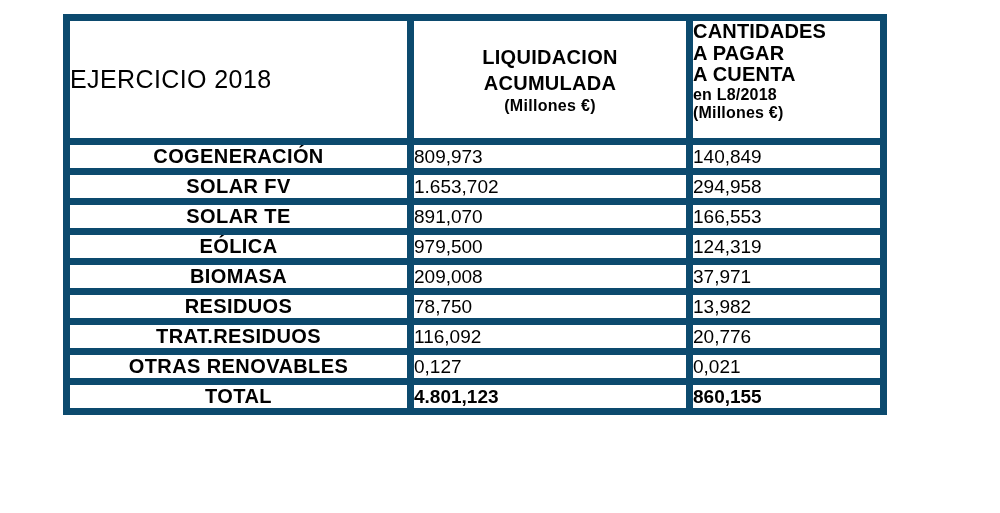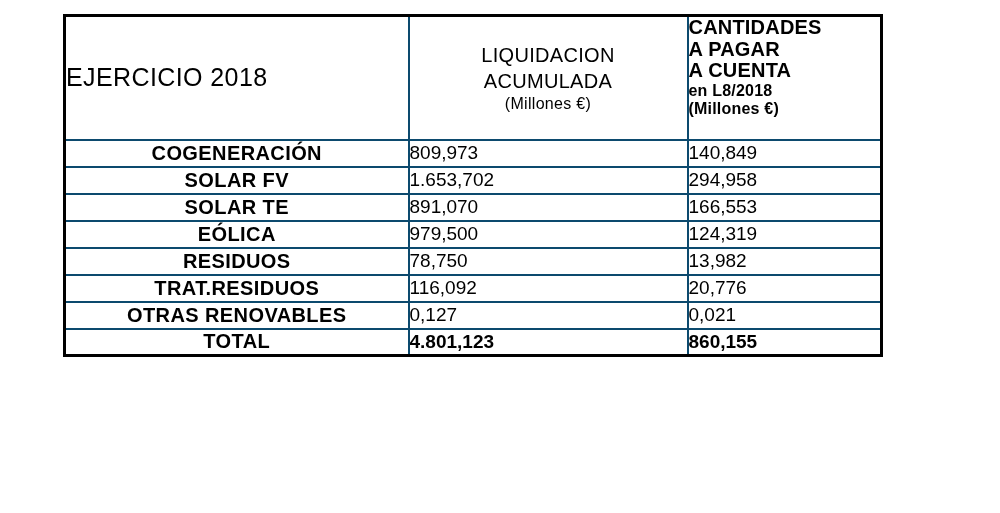--- a/index.html
+++ b/index.html
@@ -17,42 +17,42 @@
     position: absolute;
     left: 63px;
     top: 14px;
   }
   table.data {
     border-collapse: collapse;
     table-layout: fixed;
     border: 3px solid #000;
   }
   table.data th, table.data td {
-    border: 2px solid #0c4a6e;
+    border: 7px solid #0c4a6e;
     padding: 0;
     overflow: hidden;
     white-space: nowrap;
   }
   col.c1 { width: 344px; }
   col.c2 { width: 279px; }
   col.c3 { width: 194px; }
 
   tr.hdr-row { height: 124px; }
   th.hdr-ejercicio {
     text-align: left;
     vertical-align: middle;
     font-size: 25px;
     font-weight: normal;
     letter-spacing: 0.4px;
   }
   th.hdr-liquidacion {
     text-align: center;
     vertical-align: middle;
     font-size: 20px;
-    font-weight: normal;
+    font-weight: bold;
     letter-spacing: 0.3px;
     line-height: 1.3;
     padding-top: 16px;
   }
   th.hdr-liquidacion .unit-line {
     font-size: 16px;
     line-height: 1.2;
   }
   th.hdr-cantidades {
     text-align: left;
@@ -131,20 +131,25 @@
         <td class="label-cell">SOLAR TE</td>
         <td class="num-cell">891,070</td>
         <td class="num-cell">166,553</td>
       </tr>
       <tr class="data-row">
         <td class="label-cell">EÓLICA</td>
         <td class="num-cell">979,500</td>
         <td class="num-cell">124,319</td>
       </tr>
       <tr class="data-row">
+        <td class="label-cell">BIOMASA</td>
+        <td class="num-cell">209,008</td>
+        <td class="num-cell">37,971</td>
+      </tr>
+      <tr class="data-row">
         <td class="label-cell">RESIDUOS</td>
         <td class="num-cell">78,750</td>
         <td class="num-cell">13,982</td>
       </tr>
       <tr class="data-row">
         <td class="label-cell">TRAT.RESIDUOS</td>
         <td class="num-cell">116,092</td>
         <td class="num-cell">20,776</td>
       </tr>
       <tr class="data-row">

